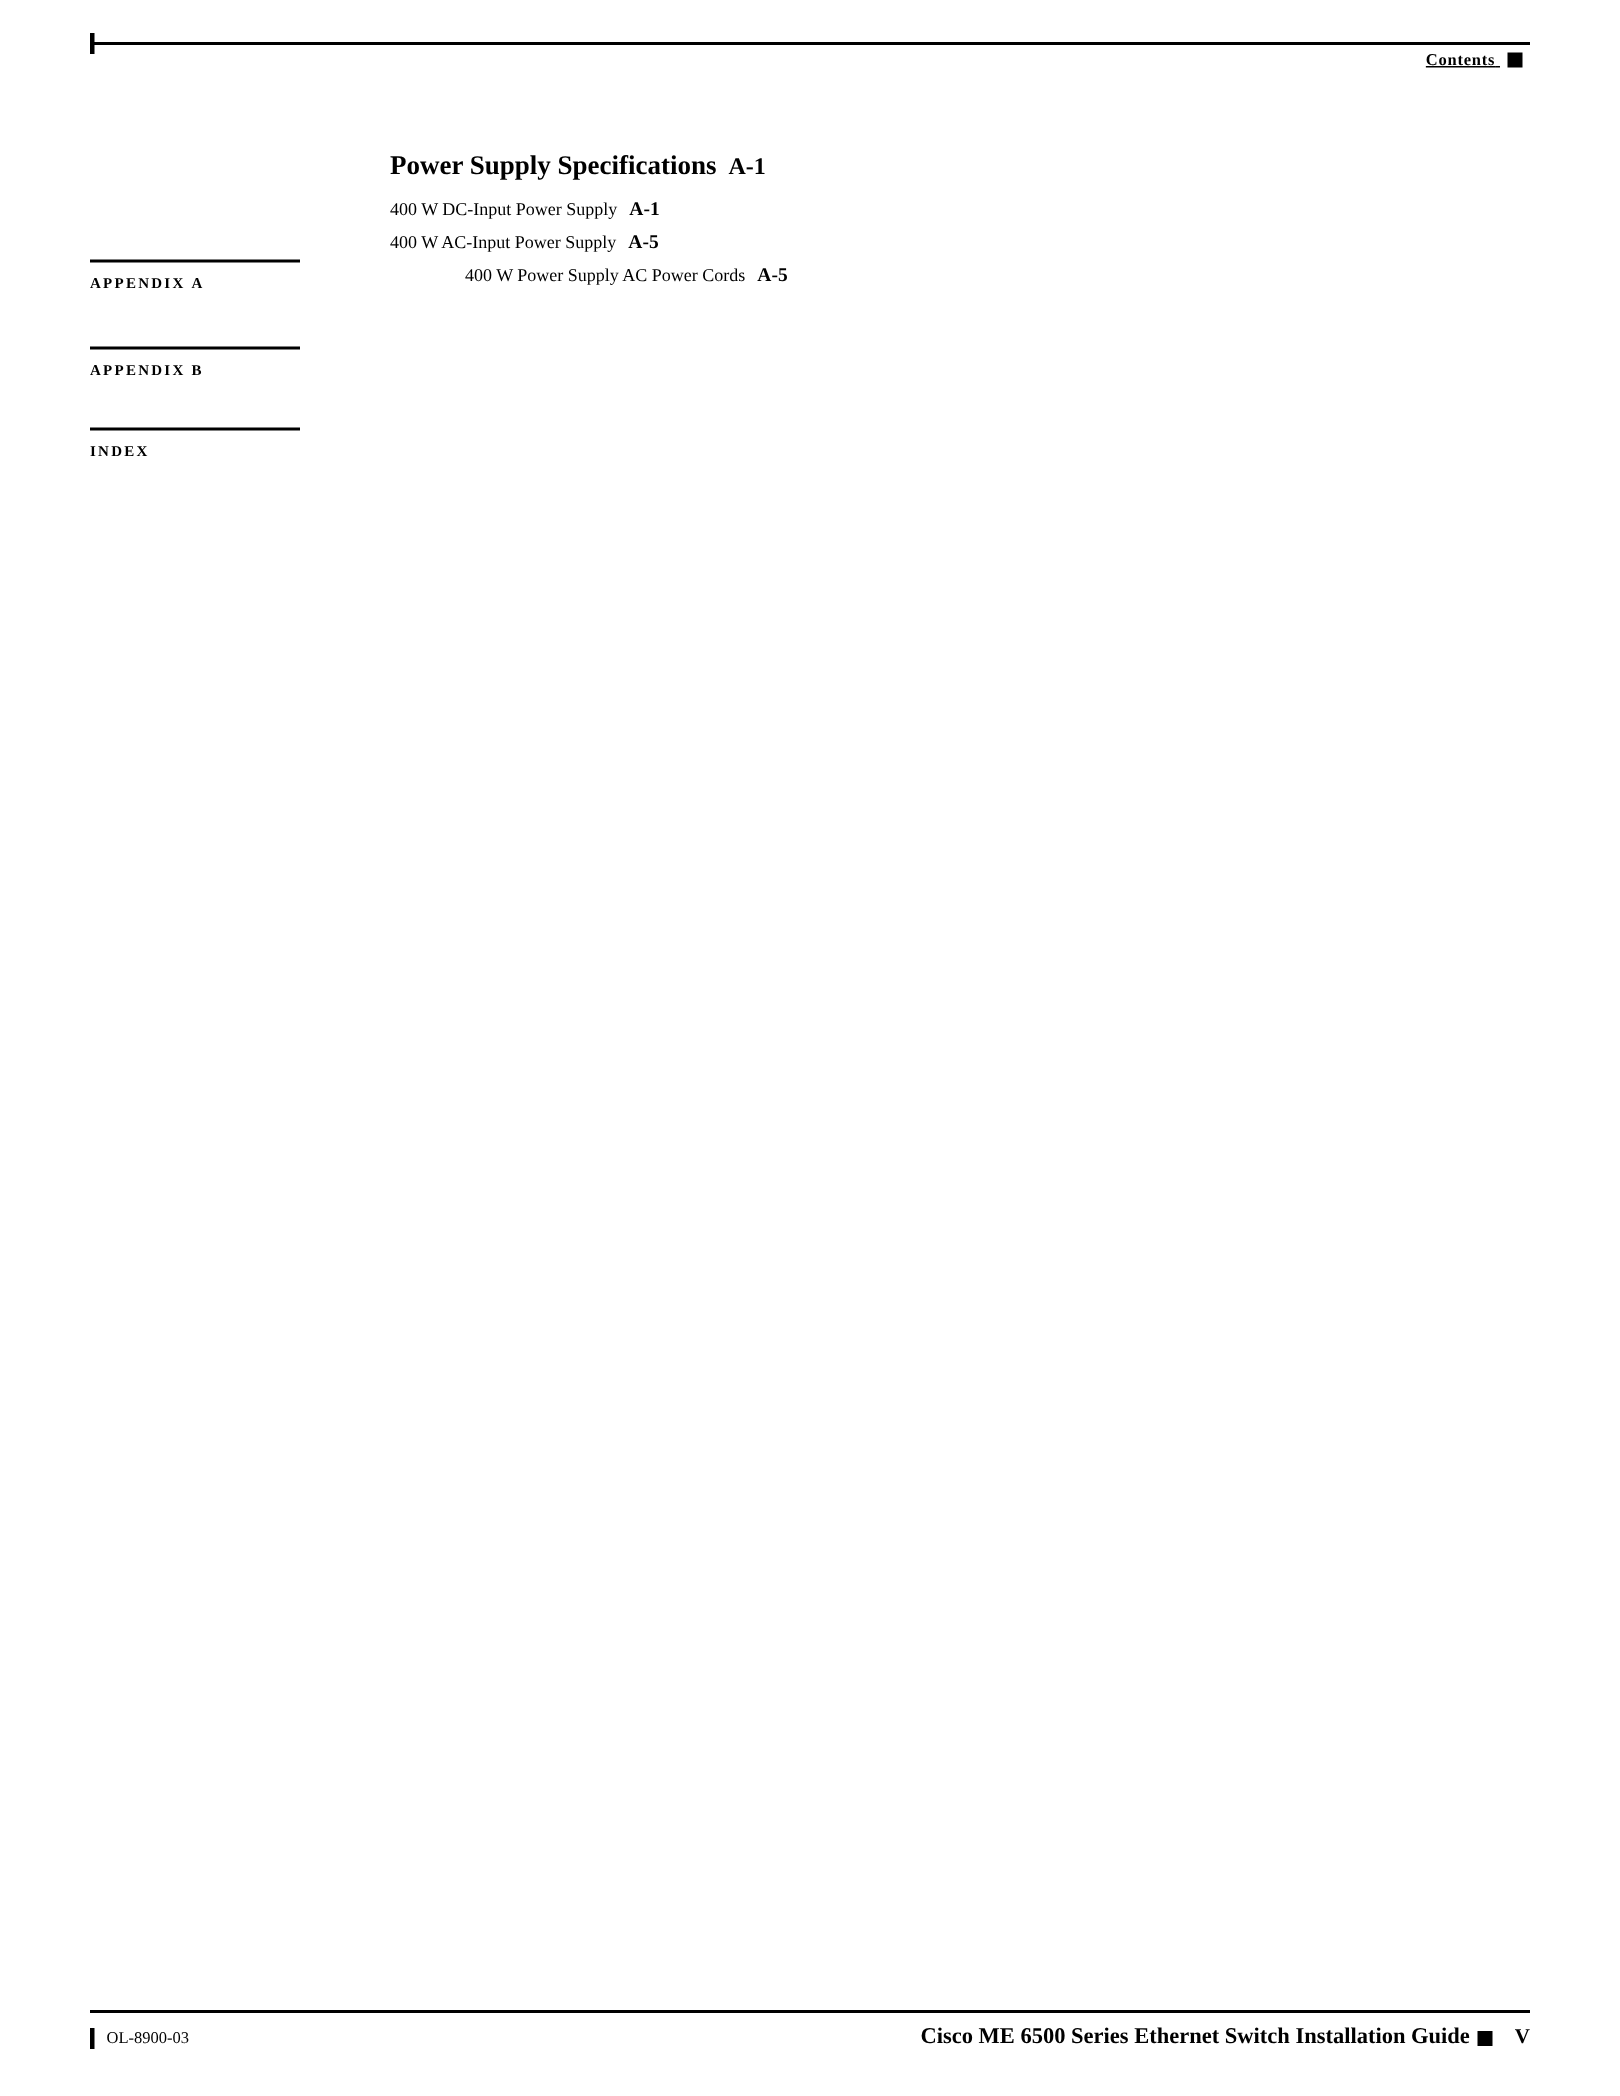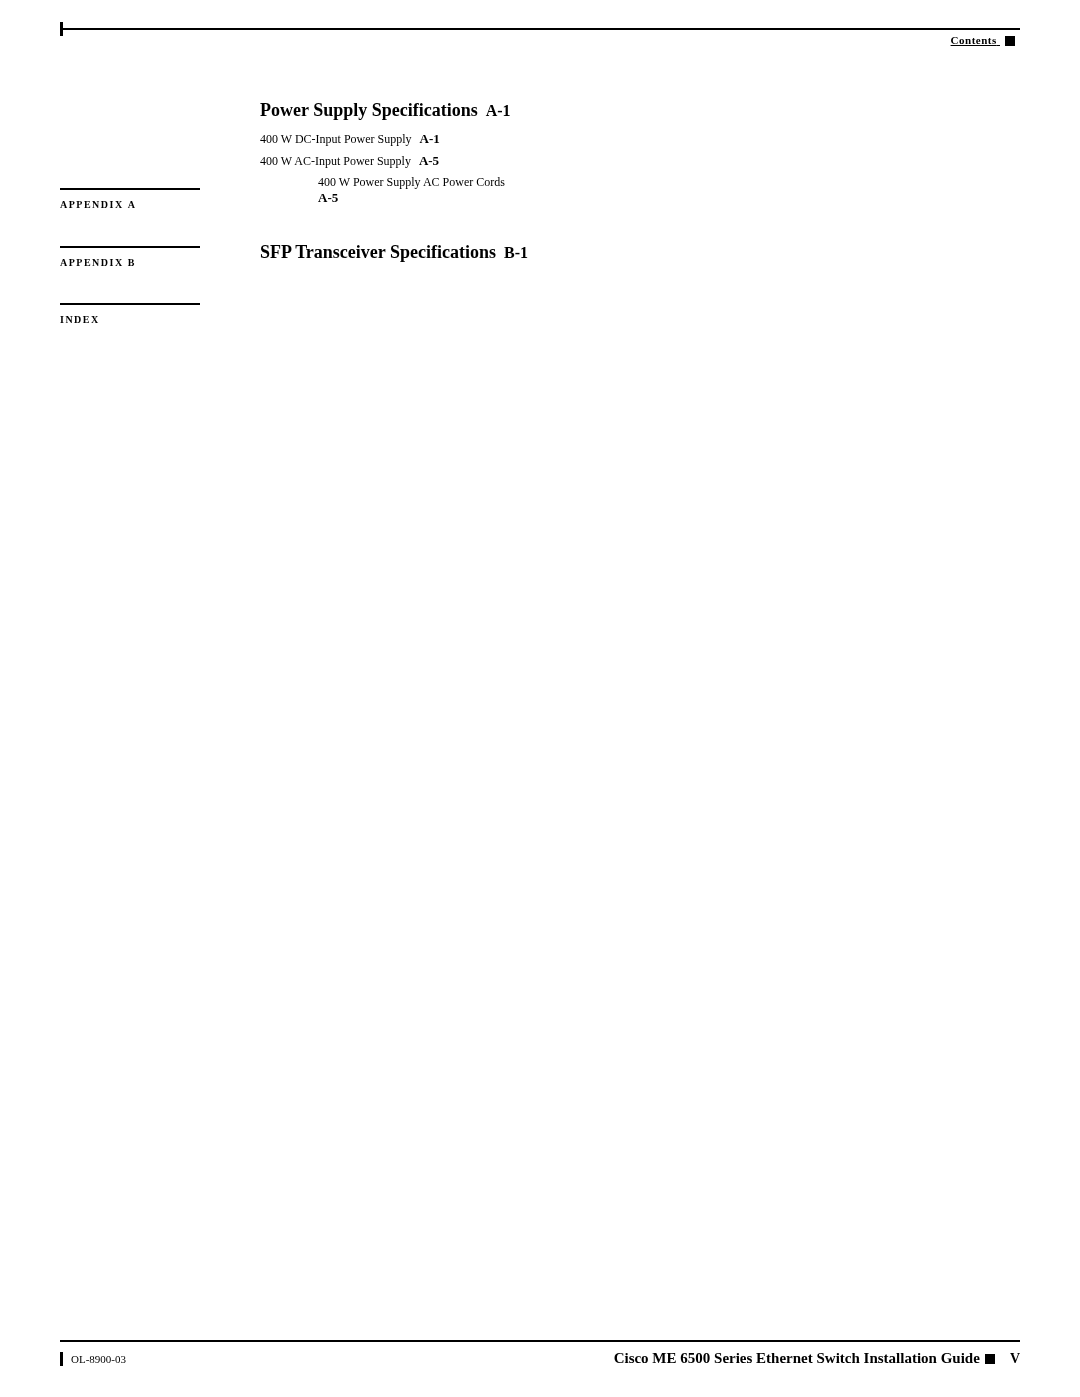--- a/index.html
+++ b/index.html
@@ -128,21 +128,20 @@
 
     .toc-entry .entry-page {
       font-size: 13px;
       font-weight: bold;
       color: #000;
       margin-left: 8px;
     }
 
     .toc-entry-indented {
       margin-left: 50px;
-      flex-direction: column;
     }
 
     
     .appendix-b-section {
       display: flex;
       align-items: flex-start;
       margin-bottom: 30px;
     }
 
     
@@ -283,26 +282,20 @@
     </div>
   </div>
 
   <div class="appendix-b-section">
     <div class="appendix-label-col">
       <div class="appendix-divider"></div>
       <span class="appendix-label">
         <span>Appendix</span>&nbsp;<strong>B</strong>
       </span>
     </div>
-    <div class="appendix-content">
-      <div class="appendix-title">
-        <span>SFP Transceiver Specifications</span>
-        <span class="page-ref">B-1</span>
-      </div>
-    </div>
   </div>
 
   <div class="index-section">
     <div class="index-label-col">
       <div class="index-divider"></div>
       <span class="index-label">Index</span>
     </div>
   </div>
 
 </div>

